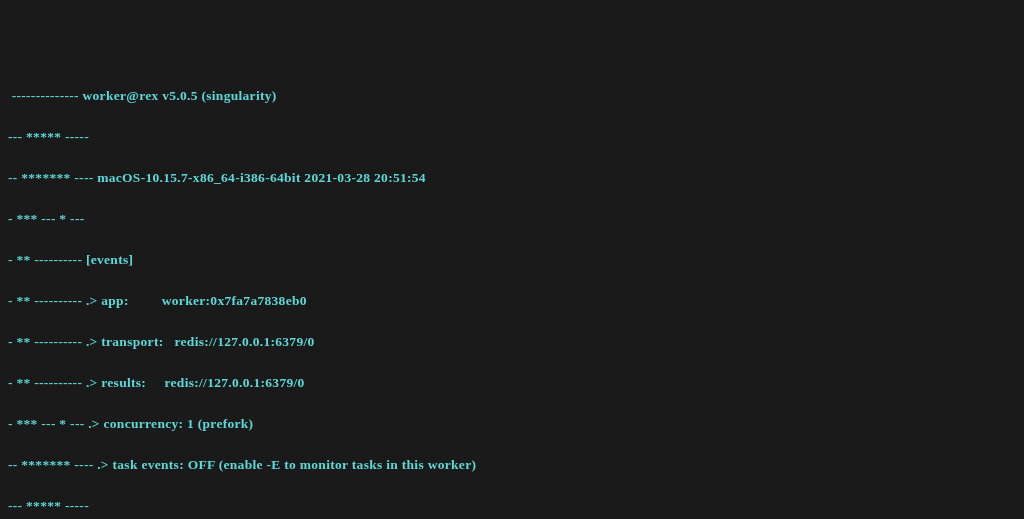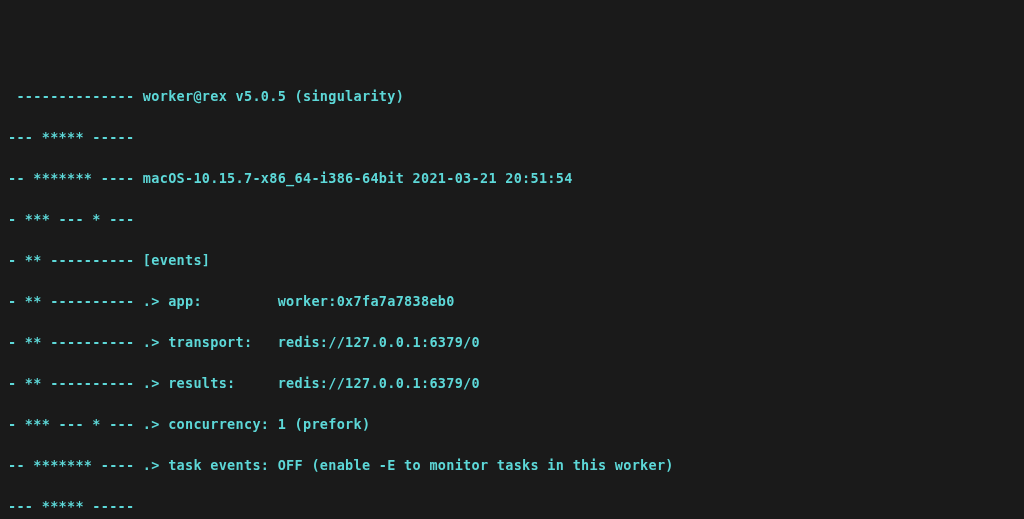--- a/index.html
+++ b/index.html
@@ -1,18 +1,19 @@
 <!DOCTYPE html>
 <html><head>
   <meta charset="utf-8">
   <style>
     * {
       margin: 0;
       padding: 0;
       box-sizing: border-box;
+      font-family: Liberation Serif, serif;
     }
     body {
       background: #1a1a1a;
       font-family: 'Menlo', 'Monaco', 'Consolas', monospace;
       font-size: 13.5px;
       line-height: 1.52;
       font-weight: 600;
       color: #e0e0e0;
       padding: 4px 8px;
       width: 1024px;
@@ -28,21 +29,21 @@
       display: block;
     }
   </style>
 </head>
 <body>
 
 
 
 <span class="line"><span class="cyan"> -------------- </span><span class="cyan">worker@rex v5.0.5 (singularity)</span></span>
 <span class="line"><span class="cyan">--- ***** -----</span></span>
-<span class="line"><span class="cyan">-- ******* ---- </span><span class="cyan">macOS-10.15.7-x86_64-i386-64bit 2021-03-21 20:51:54</span></span>
+<span class="line"><span class="cyan">-- ******* ---- </span><span class="cyan">macOS-10.15.7-x86_64-i386-64bit 2021-03-28 20:51:54</span></span>
 <span class="line"><span class="cyan">- *** --- * ---</span></span>
 <span class="line"><span class="cyan">- ** ---------- </span><span class="cyan">[events]</span></span>
 <span class="line"><span class="cyan">- ** ---------- </span><span class="cyan">.&gt; app:         worker:0x7fa7a7838eb0</span></span>
 <span class="line"><span class="cyan">- ** ---------- </span><span class="cyan">.&gt; transport:   redis://127.0.0.1:6379/0</span></span>
 <span class="line"><span class="cyan">- ** ---------- </span><span class="cyan">.&gt; results:     redis://127.0.0.1:6379/0</span></span>
 <span class="line"><span class="cyan">- *** --- * --- </span><span class="cyan">.&gt; concurrency: 1 (prefork)</span></span>
 <span class="line"><span class="cyan">-- ******* ---- </span><span class="cyan">.&gt; task events: OFF (enable -E to monitor tasks in this worker)</span></span>
 <span class="line"><span class="cyan">--- ***** -----</span></span>
 
 

